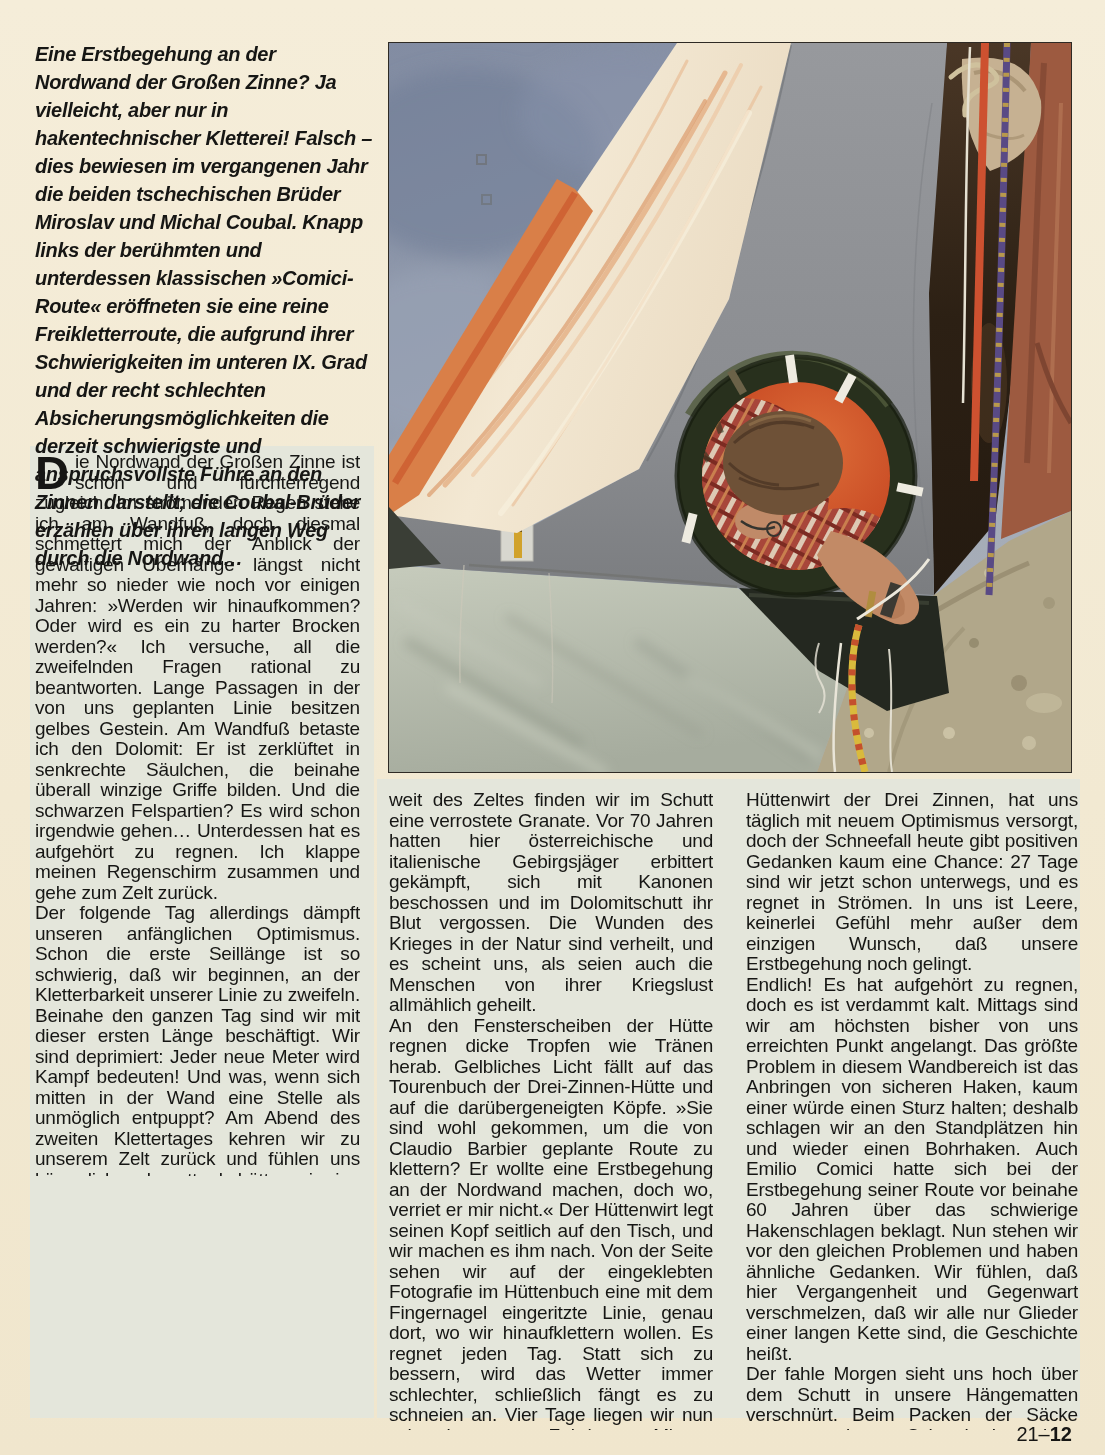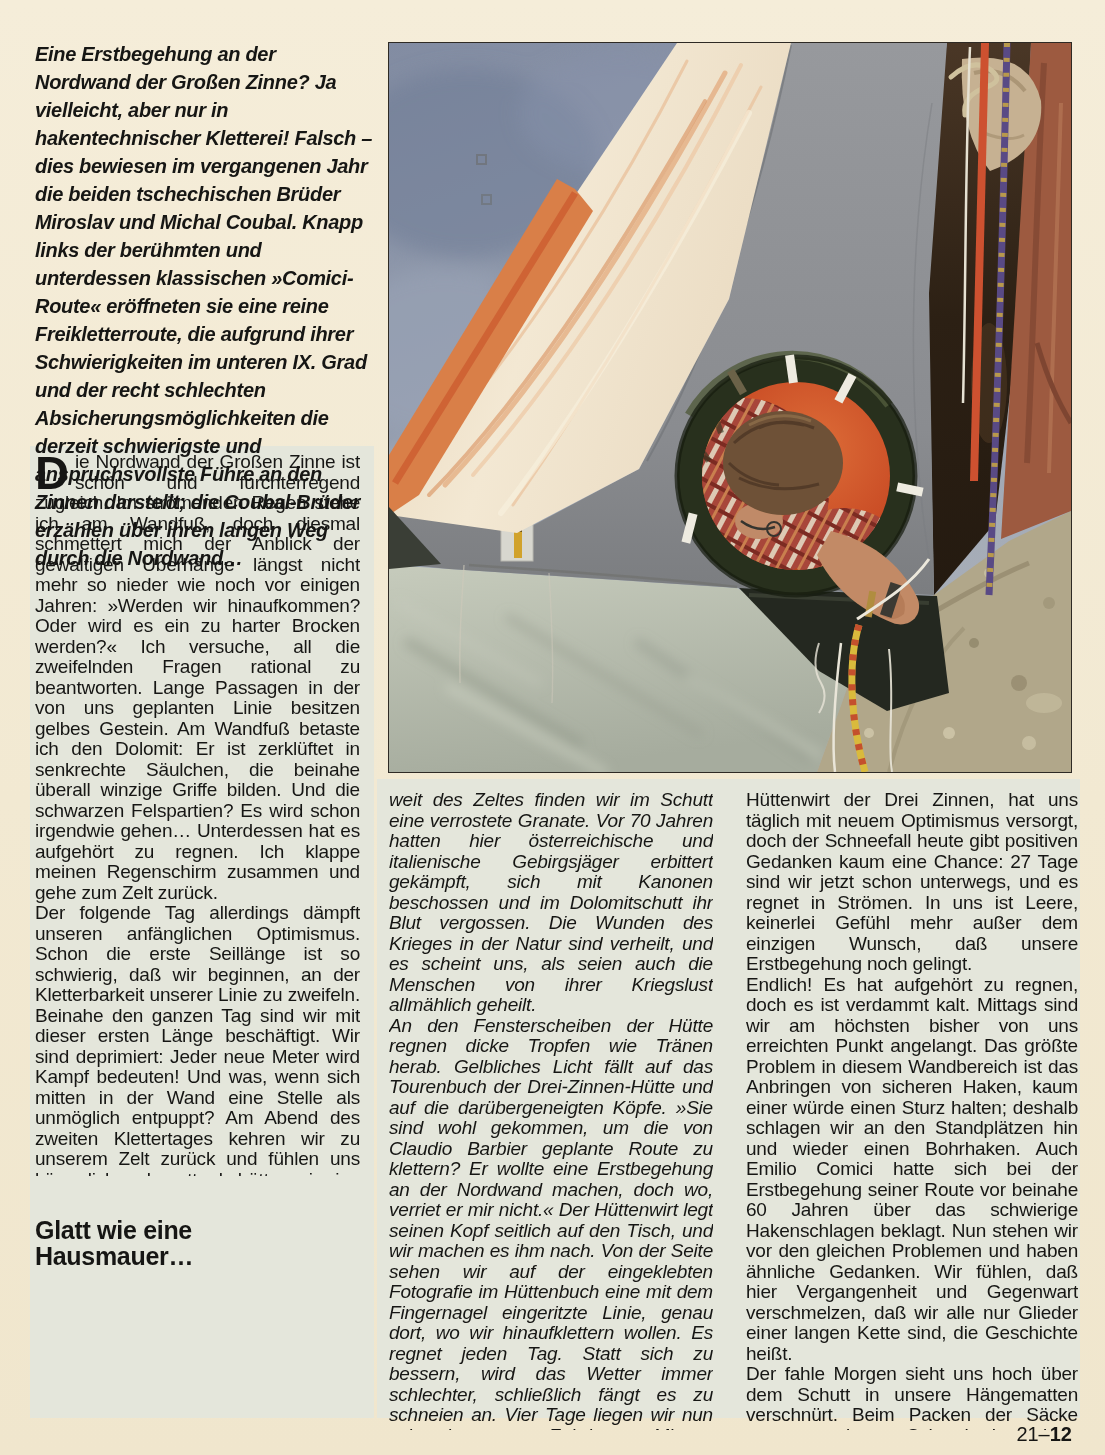--- a/index.html
+++ b/index.html
@@ -23,21 +23,21 @@
     border:1px solid #2e2a24; box-sizing:border-box; background:#98a1b3;
   }
   .photo-frame svg{display:block; width:100%; height:100%;}
 
   .bodycol{
     position:absolute; font-size:19px; line-height:20.5px; letter-spacing:-0.2px;
     text-align:justify; overflow:hidden;
   }
   .bodycol p{margin:0; padding:0;}
   .col1{left:35px; top:452px; width:325px; height:724px;}
-  .col2{left:389px; top:790px; width:324px; height:640px;font-style:italic;}
+  .col2{left:389px; top:790px; width:324px; height:640px;}
   .col3{left:740px; top:790px; width:332px; height:640px;margin-left:6px;}
 
   .dropcap{
     float:left; font-size:47px; line-height:37px; font-weight:bold;
     padding:2px 6px 0 0; letter-spacing:0;
   }
 
   .section-heading{
     position:absolute; left:35px; top:1217px; width:330px;
     font-size:25px; font-weight:bold; line-height:26px; letter-spacing:-0.3px;
@@ -255,18 +255,16 @@
     <p>weit des Zeltes finden wir im Schutt eine verrostete Granate. Vor 70 Jahren hatten hier österreichische und italienische Gebirgsjäger erbittert gekämpft, sich mit Kanonen beschossen und im Dolomitschutt ihr Blut vergossen. Die Wunden des Krieges in der Natur sind verheilt, und es scheint uns, als seien auch die Menschen von ihrer Kriegslust allmählich geheilt.</p>
     <p>An den Fensterscheiben der Hütte regnen dicke Tropfen wie Tränen herab. Gelbliches Licht fällt auf das Tourenbuch der Drei-Zinnen-Hütte und auf die darübergeneigten Köpfe. »Sie sind wohl gekommen, um die von Claudio Barbier geplante Route zu klettern? Er wollte eine Erstbegehung an der Nordwand machen, doch wo, verriet er mir nicht.« Der Hüttenwirt legt seinen Kopf seitlich auf den Tisch, und wir machen es ihm nach. Von der Seite sehen wir auf der eingeklebten Fotografie im Hüttenbuch eine mit dem Fingernagel eingeritzte Linie, genau dort, wo wir hinaufklettern wollen. Es regnet jeden Tag. Statt sich zu bessern, wird das Wetter immer schlechter, schließlich fängt es zu schneien an. Vier Tage liegen wir nun schon in unserem Zelt herum. Mittags stehen wir auf und gehen hinüber zur Hütte. Bepi Reider, der</p>
   </div>
 
   <div class="bodycol col3">
     <p>Hüttenwirt der Drei Zinnen, hat uns täglich mit neuem Optimismus versorgt, doch der Schneefall heute gibt positiven Gedanken kaum eine Chance: 27 Tage sind wir jetzt schon unterwegs, und es regnet in Strömen. In uns ist Leere, keinerlei Gefühl mehr außer dem einzigen Wunsch, daß unsere Erstbegehung noch gelingt.</p>
     <p>Endlich! Es hat aufgehört zu regnen, doch es ist verdammt kalt. Mittags sind wir am höchsten bisher von uns erreichten Punkt angelangt. Das größte Problem in diesem Wandbereich ist das Anbringen von sicheren Haken, kaum einer würde einen Sturz halten; deshalb schlagen wir an den Standplätzen hin und wieder einen Bohrhaken. Auch Emilio Comici hatte sich bei der Erstbegehung seiner Route vor beinahe 60 Jahren über das schwierige Hakenschlagen beklagt. Nun stehen wir vor den gleichen Problemen und haben ähnliche Gedanken. Wir fühlen, daß hier Vergangenheit und Gegenwart verschmelzen, daß wir alle nur Glieder einer langen Kette sind, die Geschichte heißt.</p>
     <p>Der fahle Morgen sieht uns hoch über dem Schutt in unsere Hängematten verschnürt. Beim Packen der Säcke erstarren wir vor Schreck: In weitem Bogen</p>
   </div>
 
-  <div class="section-heading">Glatt wie eine
-Hausmauer…</div>
 
   <div class="page-number"><span>21–</span><span class="bold">12</span></div>
 
 </div>
 
 </body></html>

